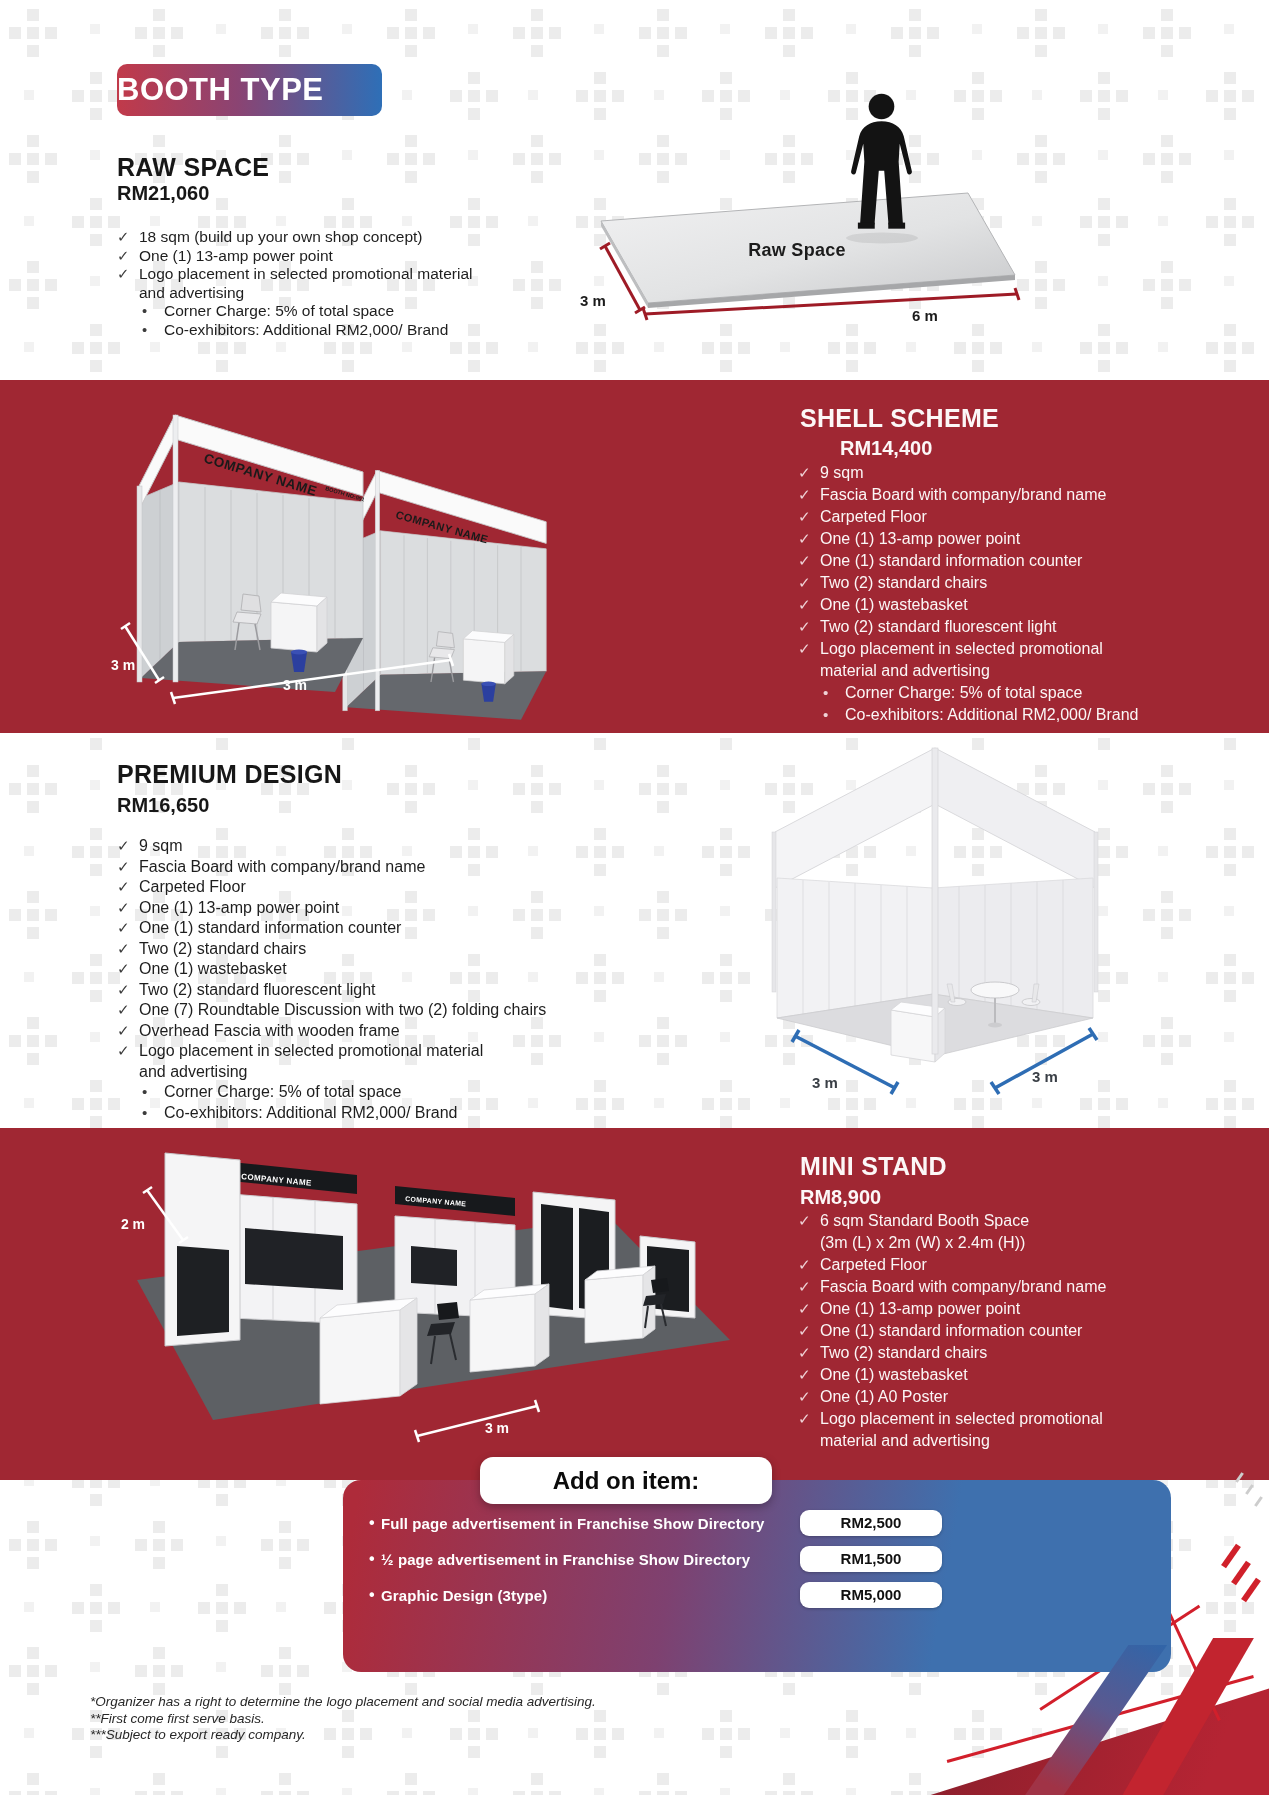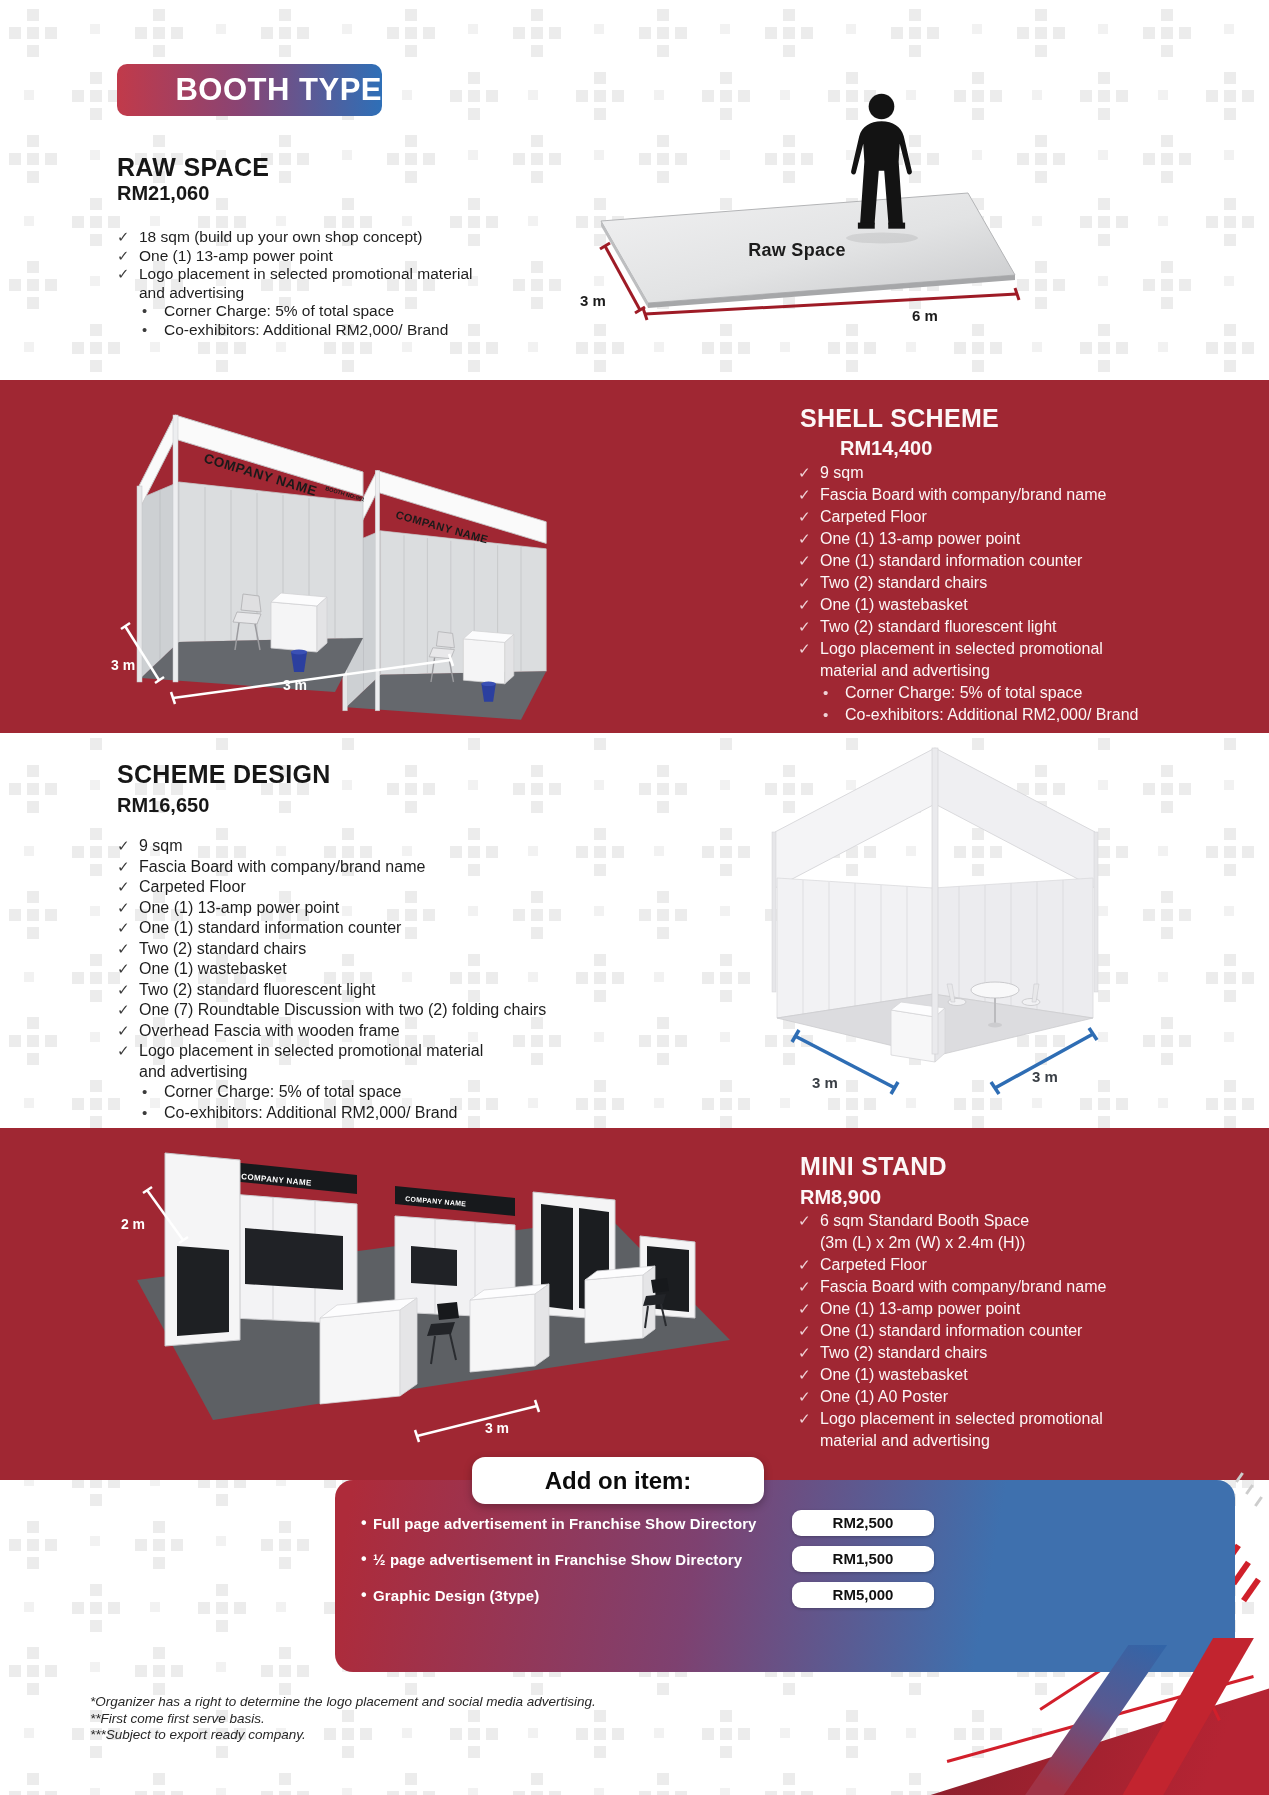--- a/index.html
+++ b/index.html
@@ -12,21 +12,21 @@
   #bg{position:absolute;left:0;top:0;z-index:0}
 
   
   .band{position:absolute;left:0;width:1269px;background:var(--band_red,#A02733);z-index:1}
   #band1{top:380px;height:353px}
   #band2{top:1128px;height:352px}
 
   
   #banner{position:absolute;left:117px;top:64px;width:265px;height:52px;z-index:2;
     border-radius:10px;background:linear-gradient(90deg,var(--banner_red,#C13A4A) 0%,#8A4473 46%,var(--banner_blue,#2E6FB7) 100%);
-    color:#fff;font-size:31px;font-weight:bold;letter-spacing:.5px;text-align:right;line-height:52px}
+    color:#fff;font-size:31px;font-weight:bold;letter-spacing:.5px;text-align:left;line-height:52px}
 
   .sec-title{position:absolute;z-index:2;font-weight:bold;font-size:25px;letter-spacing:.3px;white-space:nowrap}
   .sec-price{position:absolute;z-index:2;font-weight:bold;font-size:20px;white-space:nowrap}
   .dark{color:#171717}
   .light{color:#FCF7F7}
   #raw-title{left:117px;top:153px}   #raw-price{left:117px;top:182px}
   #shell-title{left:800px;top:404px} #shell-price{left:840px;top:437px}
   #prem-title{left:117px;top:760px}  #prem-price{left:117px;top:794px}
   #mini-title{left:800px;top:1152px} #mini-price{left:800px;top:1186px}
 
@@ -46,21 +46,21 @@
   #f-mini{left:798px;top:1210px;font-size:16px;line-height:22px}
 
   
   .illus{position:absolute;z-index:2}
   #raw-svg{left:505px;top:88px}
   #shell-svg{left:95px;top:390px}
   #prem-svg{left:695px;top:738px}
   #mini-svg{left:95px;top:1128px}
 
   
-  #addon{position:absolute;left:335px;top:1480px;width:900px;height:192px;z-index:3;border-radius:18px;
+  #addon{position:absolute;left:343px;top:1480px;width:828px;height:192px;z-index:3;border-radius:18px;
     background:linear-gradient(100deg,var(--addon_red,#AE2B3A) 2%,#7E4170 40%,var(--addon_blue,#3E70AE) 72%)}
   #addon-box{position:absolute;left:137px;top:-23px;width:292px;height:47px;background:#fff;border-radius:13px;
     box-shadow:0 3px 8px rgba(0,0,0,.28);color:#0b0b0b;font-size:24px;font-weight:bold;text-align:center;line-height:47px}
   #addon-rows{position:absolute;left:0;top:30px;width:100%}
   .addon-row{position:relative;display:flex;align-items:center;height:26px;margin-bottom:10px;padding-left:26px;color:#fff}
   .addon-row:last-child{margin-top:1px}
   .abul{width:12px;font-weight:bold}
   .abul::before{content:"\2022"}
   .albl{font-size:15px;font-weight:bold;letter-spacing:.1px;white-space:nowrap}
   .pill{position:absolute;left:457px;top:0;width:142px;height:26px;background:#fff;border-radius:9px;
@@ -304,21 +304,21 @@
       <line x1="26" y1="239" x2="35" y2="233"></line>
         <line x1="60" y1="293" x2="69" y2="287"></line>
       <line x1="78" y1="308" x2="356" y2="270"></line>
       <line x1="76" y1="302" x2="80" y2="314"></line>
         <line x1="354" y1="264" x2="358" y2="276"></line>
     </g>
     <text x="16" y="280" font-size="14" font-weight="bold" fill="#FFFFFF">3 m</text>
     <text x="200" y="300" font-size="14" font-weight="bold" fill="#FFFFFF" text-anchor="middle">3 m</text>
   </svg>
 
-  <div class="sec-title dark" id="prem-title">SCHEME DESIGN</div>
+  <div class="sec-title dark" id="prem-title">PREMIUM DESIGN</div>
   <div class="sec-price dark" id="prem-price">RM16,650</div>
   <div class="flist dk" id="f-prem">
 
       <div class="frow m-check">
         <span class="mk"></span>
         <span class="ftx">9 sqm</span>
       </div>
 
       <div class="frow m-check">
         <span class="mk"></span>

